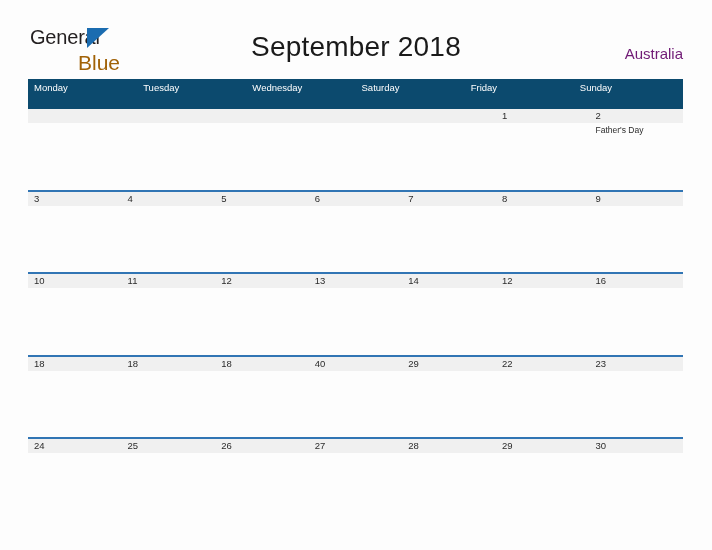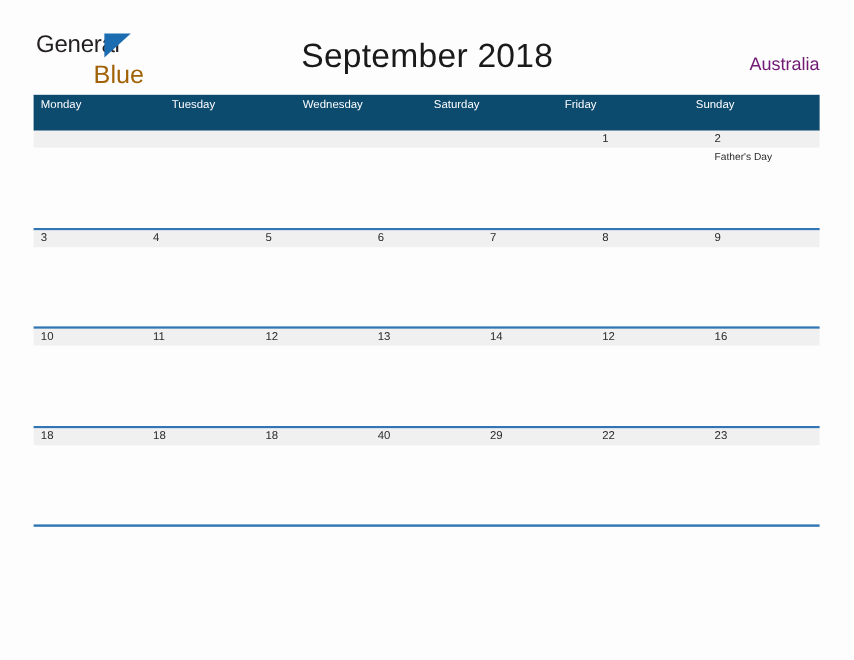--- a/index.html
+++ b/index.html
@@ -325,20 +325,43 @@
       <div class="event-cell"></div>
       <div class="event-cell"></div>
       <div class="event-cell"></div>
       <div class="event-cell"></div>
       <div class="event-cell"></div>
       <div class="event-cell"></div>
     </div>
   </div>
 
   <div class="week-row">
+    <div class="week-band">
+      <div class="day-cell">
+          <span class="day-num">24</span>
+        </div>
+      <div class="day-cell">
+          <span class="day-num">25</span>
+        </div>
+      <div class="day-cell">
+          <span class="day-num">26</span>
+        </div>
+      <div class="day-cell">
+          <span class="day-num">27</span>
+        </div>
+      <div class="day-cell">
+          <span class="day-num">28</span>
+        </div>
+      <div class="day-cell">
+          <span class="day-num">29</span>
+        </div>
+      <div class="day-cell">
+          <span class="day-num">30</span>
+        </div>
+    </div>
     <div class="week-body">
       <div class="event-cell"></div>
       <div class="event-cell"></div>
       <div class="event-cell"></div>
       <div class="event-cell"></div>
       <div class="event-cell"></div>
       <div class="event-cell"></div>
       <div class="event-cell"></div>
     </div>
   </div>

